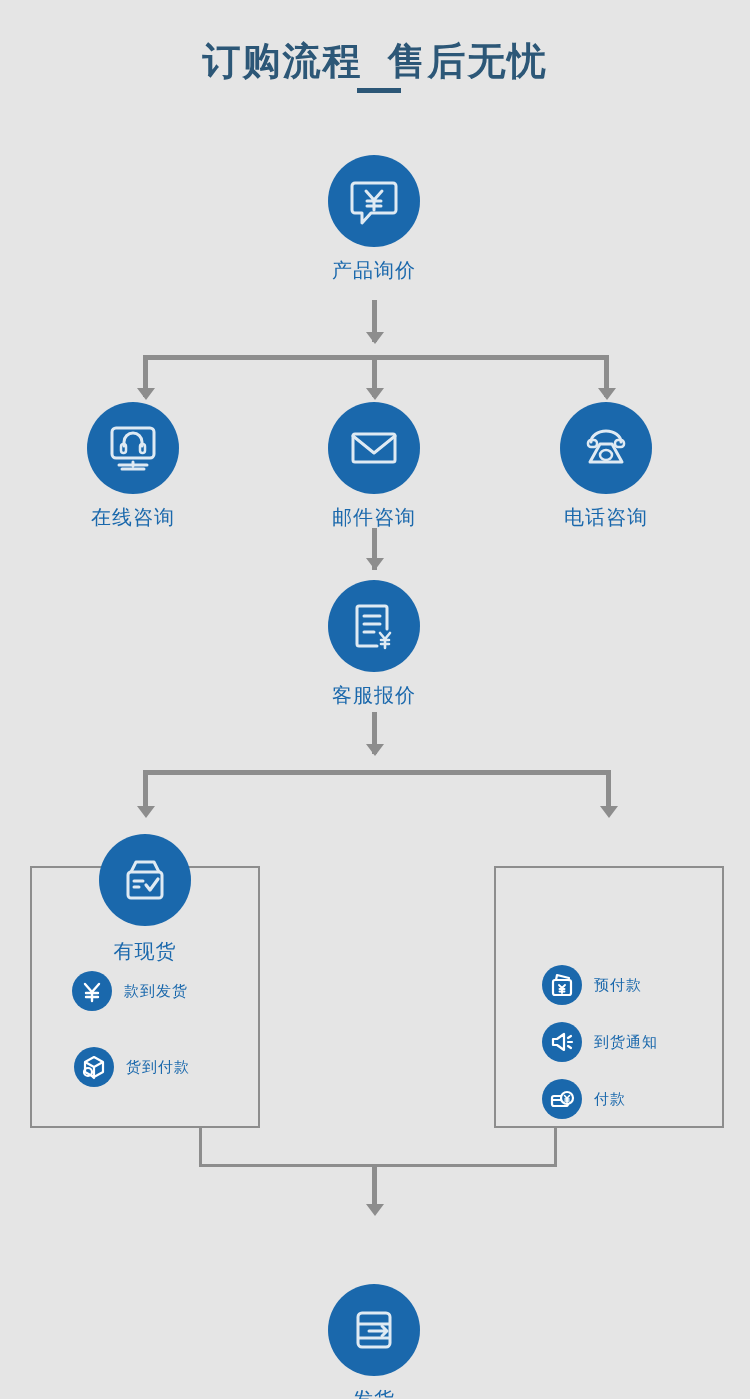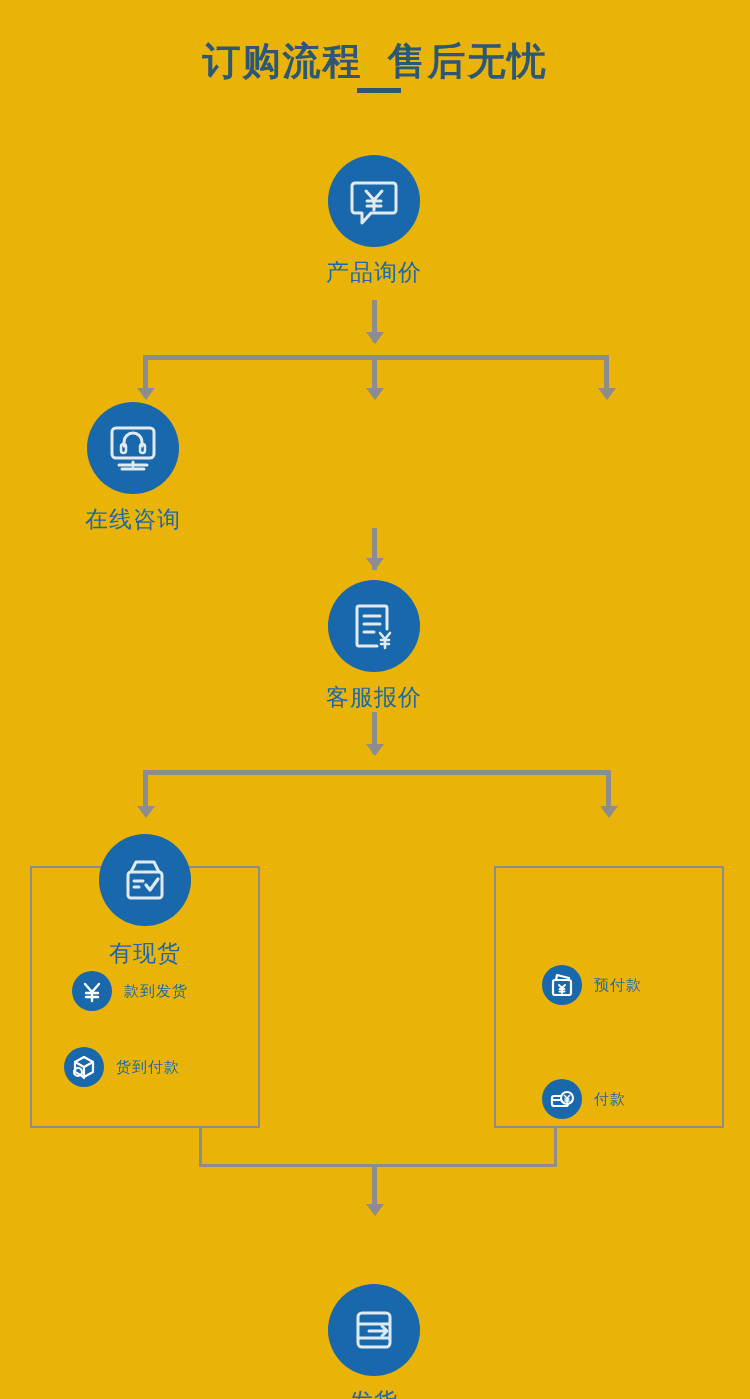--- a/index.html
+++ b/index.html
@@ -7,21 +7,21 @@
     padding: 0;
     background: #ffffff;
   }
   body {
     font-family: "Liberation Sans", "DejaVu Sans", sans-serif;
   }
   #page {
     position: relative;
     width: 750px;
     height: 1399px;
-    background: #eab308;
+    background: #e5e5e5;
     overflow: hidden;
   }
 
   
   .title {
     position: absolute;
     left: 0;
     top: 36px;
     width: 750px;
     text-align: center;
@@ -76,21 +76,21 @@
     height: 92px;
     border-radius: 50%;
     background: #1a68ac;
     display: flex;
     align-items: center;
     justify-content: center;
     margin: 0 auto;
   }
   .node-label {
     margin-top: 10px;
-    font-size: 23px;
+    font-size: 20px;
     color: #1a68ac;
     letter-spacing: 1px;
     white-space: nowrap;
   }
   .node-label.box-title {
     margin-top: 12px;
   }
 
   
   .sub-item {
@@ -173,21 +173,42 @@
         <rect x="7" y="8" width="42" height="30" rx="4" fill="none" stroke="#dfeaf3" stroke-width="3"></rect>
         <path d="M28 42 V46 M17 49 H39 M14 45 H42" fill="none" stroke="#dfeaf3" stroke-width="3" stroke-linecap="round"></path>
         <path d="M19 26 V22 A9 9 0 0 1 37 22 V26" fill="none" stroke="#dfeaf3" stroke-width="3" stroke-linecap="round"></path>
         <rect x="16" y="24" width="5" height="9" rx="2.5" fill="none" stroke="#dfeaf3" stroke-width="2.5"></rect>
         <rect x="35" y="24" width="5" height="9" rx="2.5" fill="none" stroke="#dfeaf3" stroke-width="2.5"></rect>
       </svg>
     </div>
     <div class="node-label">在线咨询</div>
   </div>
 
-
+  <div class="node" style="left:309px; top:402px; width:130px;">
+    <div class="node-circle">
+      <svg width="56" height="56" viewBox="0 0 56 56">
+        <rect x="7" y="14" width="42" height="28" rx="2" fill="none" stroke="#dfeaf3" stroke-width="3"></rect>
+        <path d="M7 16 L28 33 L49 16" fill="none" stroke="#dfeaf3" stroke-width="3" stroke-linecap="round" stroke-linejoin="round"></path>
+      </svg>
+    </div>
+    <div class="node-label">邮件咨询</div>
+  </div>
+
+  <div class="node" style="left:541px; top:402px; width:130px;">
+    <div class="node-circle">
+      <svg width="56" height="56" viewBox="0 0 56 56">
+        <path d="M13 22 A15 11 0 0 1 43 22" fill="none" stroke="#dfeaf3" stroke-width="3" stroke-linecap="round"></path>
+        <rect x="10" y="20" width="9" height="7" rx="3" fill="none" stroke="#dfeaf3" stroke-width="2.5"></rect>
+        <rect x="37" y="20" width="9" height="7" rx="3" fill="none" stroke="#dfeaf3" stroke-width="2.5"></rect>
+        <path d="M22 24 H34 L44 42 H12 Z" fill="none" stroke="#dfeaf3" stroke-width="3" stroke-linejoin="round"></path>
+        <ellipse cx="28" cy="35" rx="6" ry="5" fill="none" stroke="#dfeaf3" stroke-width="2.5"></ellipse>
+      </svg>
+    </div>
+    <div class="node-label">电话咨询</div>
+  </div>
 
   <div class="node" style="left:80px; top:834px; width:130px;">
     <div class="node-circle">
       <svg width="54" height="54" viewBox="0 0 54 54">
         <path d="M13 19 L18 9 H36 L41 19" fill="none" stroke="#dfeaf3" stroke-width="3" stroke-linejoin="round"></path>
         <rect x="10" y="19" width="34" height="26" rx="3" fill="none" stroke="#dfeaf3" stroke-width="3"></rect>
         <path d="M16 28 H25 M16 34 H21" fill="none" stroke="#dfeaf3" stroke-width="3" stroke-linecap="round"></path>
         <path d="M28 32 L32 37 L40 26" fill="none" stroke="#dfeaf3" stroke-width="3.2" stroke-linecap="round" stroke-linejoin="round"></path>
       </svg>
     </div>
@@ -207,21 +228,21 @@
 
   <div class="sub-item" style="left:72px; top:971px;">
     <div class="sub-icon">
       <svg width="26" height="26" viewBox="0 0 26 26">
         <path d="M6 6 L13 14 L20 6 M7 15 H19 M7 19 H19 M13 14 V23" fill="none" stroke="#ffffff" stroke-width="2.4" stroke-linecap="round" stroke-linejoin="round"></path>
       </svg>
     </div>
     <div class="sub-label">款到发货</div>
   </div>
 
-  <div class="sub-item" style="left:64px; top:1047px;">
+  <div class="sub-item" style="left:74px; top:1047px;">
     <div class="sub-icon">
       <svg width="28" height="28" viewBox="0 0 28 28">
         <path d="M14 4 L23 9 V19 L14 24 L5 19 V9 Z" fill="none" stroke="#ffffff" stroke-width="2.2" stroke-linejoin="round"></path>
         <path d="M5 9 L14 14 L23 9 M14 14 V24" fill="none" stroke="#ffffff" stroke-width="2.2" stroke-linejoin="round"></path>
         <circle cx="8" cy="19" r="4" fill="none" stroke="#ffffff" stroke-width="2.2"></circle>
         <path d="M11 22 L14 25" fill="none" stroke="#ffffff" stroke-width="2.2" stroke-linecap="round"></path>
       </svg>
     </div>
     <div class="sub-label">货到付款</div>
   </div>
@@ -231,20 +252,29 @@
     <div class="sub-icon">
       <svg width="28" height="28" viewBox="0 0 28 28">
         <rect x="5" y="9" width="18" height="15" rx="2" fill="none" stroke="#ffffff" stroke-width="2.2"></rect>
         <path d="M8 9 L9 4 L21 7 L20 10" fill="none" stroke="#ffffff" stroke-width="2.2" stroke-linejoin="round"></path>
         <path d="M11 14 L14 17 L17 14 M11.5 18 H16.5 M11.5 20.5 H16.5 M14 17 V22" fill="none" stroke="#ffffff" stroke-width="1.9" stroke-linecap="round" stroke-linejoin="round"></path>
       </svg>
     </div>
     <div class="sub-label">预付款</div>
   </div>
 
+  <div class="sub-item" style="left:542px; top:1022px;">
+    <div class="sub-icon">
+      <svg width="28" height="28" viewBox="0 0 28 28">
+        <path d="M5 11 H9 L16 6 V22 L9 17 H5 Z" fill="none" stroke="#ffffff" stroke-width="2.2" stroke-linejoin="round"></path>
+        <path d="M20 10 L23 8 M20 14 H24 M20 18 L23 20" fill="none" stroke="#ffffff" stroke-width="2.2" stroke-linecap="round"></path>
+      </svg>
+    </div>
+    <div class="sub-label">到货通知</div>
+  </div>
 
   <div class="sub-item" style="left:542px; top:1079px;">
     <div class="sub-icon">
       <svg width="28" height="28" viewBox="0 0 28 28">
         <rect x="4" y="11" width="16" height="10" rx="2" fill="none" stroke="#ffffff" stroke-width="2.2"></rect>
         <path d="M4 15 H13" fill="none" stroke="#ffffff" stroke-width="2.2" stroke-linecap="round"></path>
         <circle cx="19" cy="13" r="6" fill="#1a68ac" stroke="#ffffff" stroke-width="2.2"></circle>
         <path d="M16.5 10.5 L19 13.2 L21.5 10.5 M17 14 H21 M17 16 H21 M19 13.2 V17.5" fill="none" stroke="#ffffff" stroke-width="1.6" stroke-linecap="round" stroke-linejoin="round"></path>
       </svg>
     </div>

